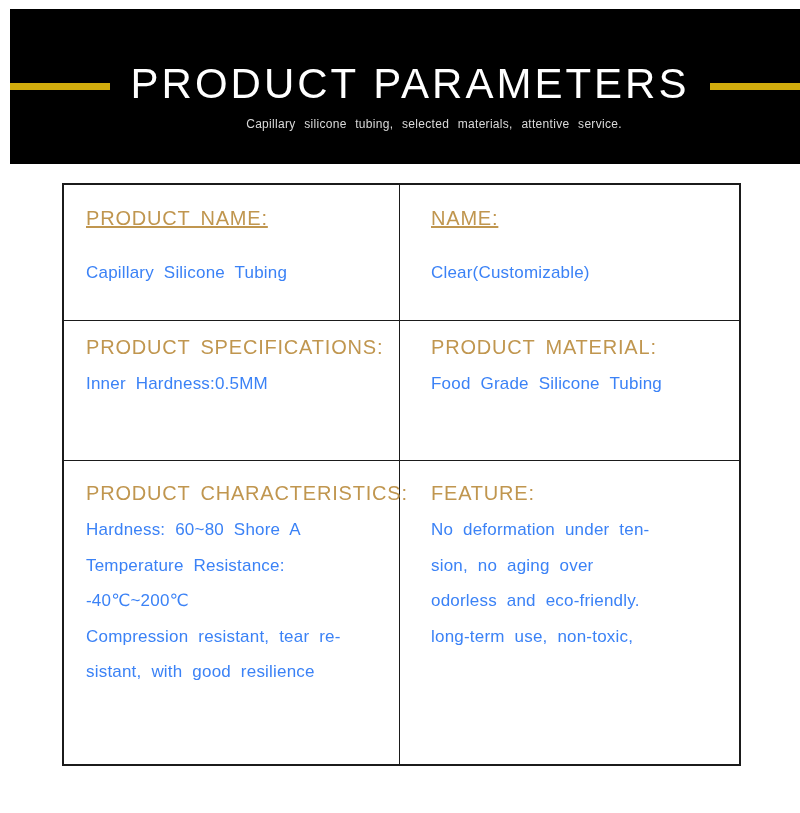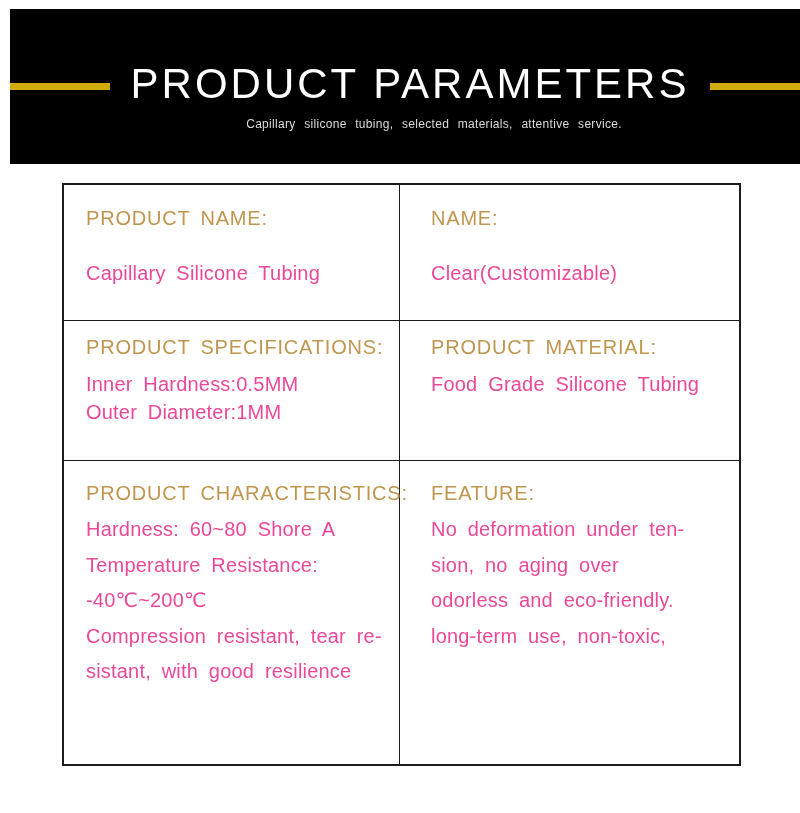--- a/index.html
+++ b/index.html
@@ -81,29 +81,29 @@
 
   .cell-heading {
     color: #c0964f;
     font-size: 20px;
     letter-spacing: 0.8px;
     word-spacing: 4px;
     white-space: nowrap;
     font-weight: normal;
   }
   .cell-line {
-    color: #ec4899;
-    font-size: 20px;
+    color: #3b82f6;
+    font-size: 17px;
     letter-spacing: 0.2px;
     word-spacing: 5px;
     white-space: nowrap;
   }
 
   
-  .row-1 .cell-heading { margin-top: 22px; }
+  .row-1 .cell-heading { margin-top: 22px; text-decoration: underline; }
   .row-1 .cell-line    { margin-top: 30px; line-height: 26px; }
 
   .row-2 .cell-heading { margin-top: 15px; }
   .row-2 .cell-lines   { margin-top: 11px; }
   .row-2 .cell-line    { line-height: 28px; }
 
   .row-3 .cell-heading { margin-top: 21px; }
   .row-3 .cell-lines   { margin-top: 7px; }
   .row-3 .cell-line    { line-height: 35.5px; }
 </style>
@@ -131,21 +131,20 @@
     <div class="cell-heading">NAME:</div>
     <div class="cell-lines">
       <div class="cell-line">Clear(Customizable)</div>
     </div>
   </div>
 
   <div class="cell row-2 col-left">
     <div class="cell-heading">PRODUCT SPECIFICATIONS:</div>
     <div class="cell-lines">
       <div class="cell-line">Inner Hardness:0.5MM</div>
-      <div class="cell-line">Outer Diameter:1MM</div>
     </div>
   </div>
   <div class="cell row-2 col-right">
     <div class="cell-heading">PRODUCT MATERIAL:</div>
     <div class="cell-lines">
       <div class="cell-line">Food Grade Silicone Tubing</div>
     </div>
   </div>
 
   <div class="cell row-3 row-last col-left">

